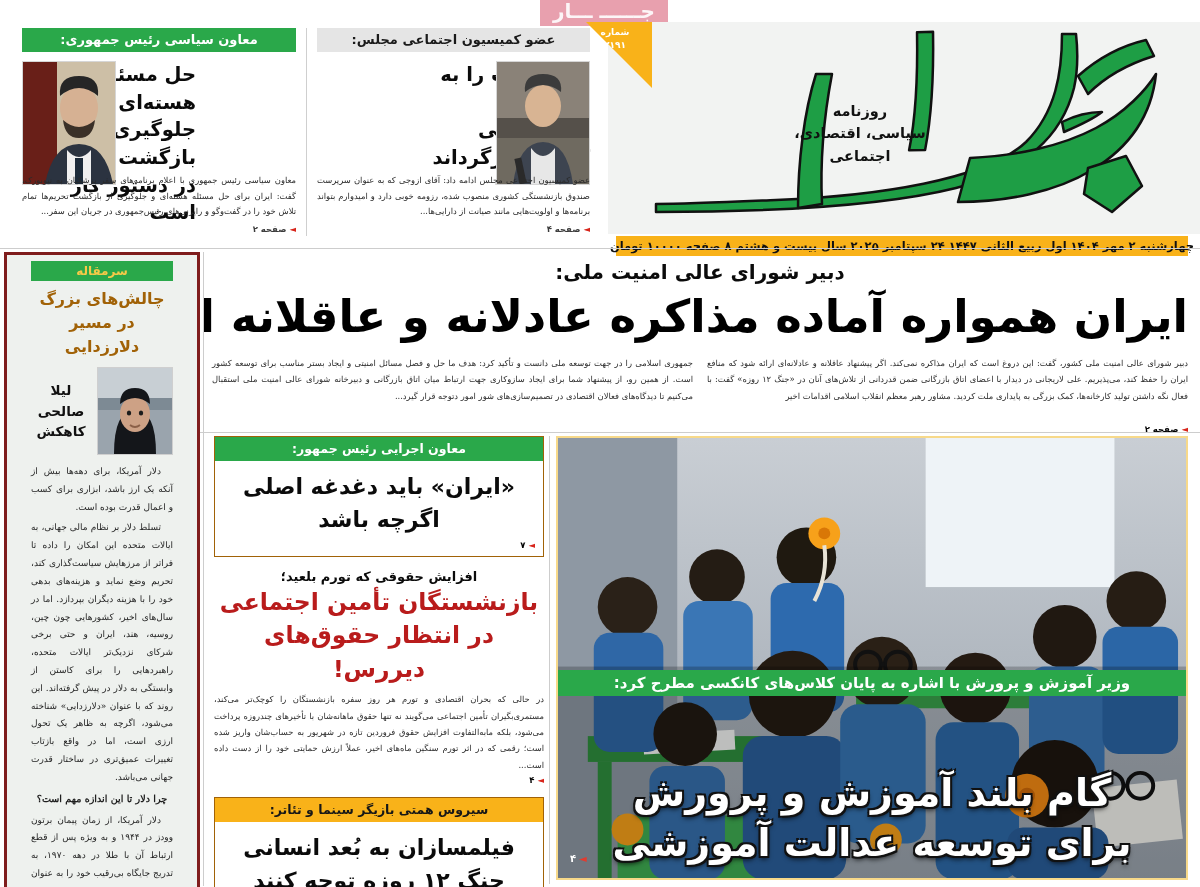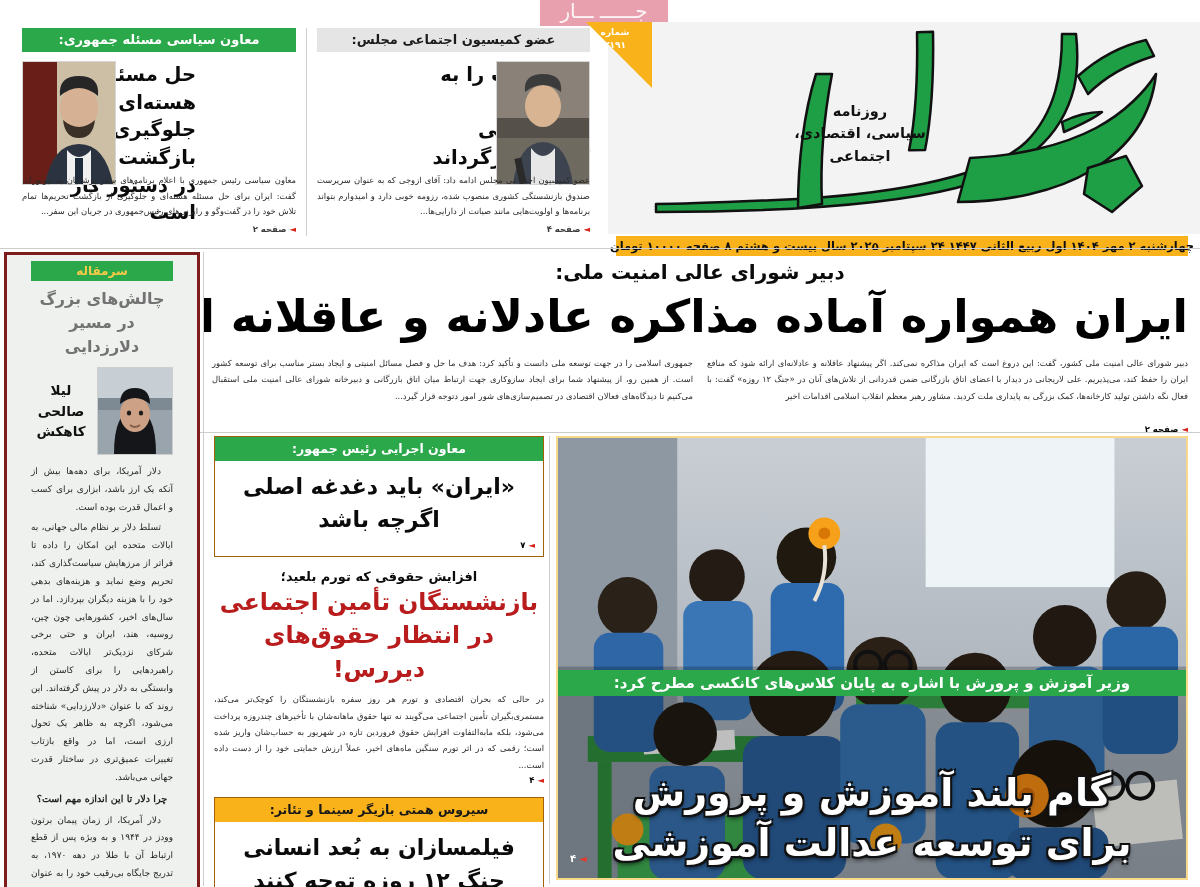--- a/index.html
+++ b/index.html
@@ -11,21 +11,21 @@
   }
   .page{position:relative;width:1200px;height:887px;background:#fff;}
 
   
   .watermark{
     position:absolute;top:0;right:532px;width:128px;height:26px;
     background:#e8a0ae;overflow:hidden;
     display:flex;align-items:center;justify-content:center;
   }
   .watermark span{
-    color:#fff;font-size:20px;font-weight:normal;letter-spacing:2px;opacity:.9;
+    color:#fff;font-size:20px;font-weight:bold;letter-spacing:2px;opacity:.9;
     white-space:nowrap;transform:translateY(-2px);
   }
 
   
   .issue-tri{
     position:absolute;top:22px;right:548px;width:0;height:0;
     border-top:66px solid #f9b219;
     border-left:66px solid transparent;
   }
   .issue-txt{
@@ -169,21 +169,21 @@
   
   .sidebar{
     position:absolute;top:252px;right:1000px;width:196px;height:739px;
     background:#eef1ee;border:3px solid #7f1d1d;box-sizing:border-box;padding:6px 24px;
   }
   .sb-hd{
     height:20px;line-height:20px;background:#2aa84a;color:#f7c948;
     text-align:center;font-size:12px;font-weight:bold;margin-bottom:6px;
   }
   .sb-title{
-    text-align:center;font-size:16px;font-weight:bold;line-height:1.5;color:#737373;
+    text-align:center;font-size:16px;font-weight:bold;line-height:1.5;color:#a16207;
   }
   .sb-author-row{display:flex;align-items:center;gap:6px;margin-top:8px;}
   .sb-avatar{
     width:74px;height:86px;background:#b9bdc2;border:1px solid #cfcfcf;
     overflow:hidden;position:relative;flex:none;
   }
   .sb-author{
     flex:1;text-align:center;font-size:13.5px;font-weight:bold;line-height:1.55;color:#111;
   }
   .sb-body{
@@ -253,21 +253,21 @@
             <rect x="20" y="96" width="7" height="26" fill="#2a2a2a" transform="rotate(-12 23 109)"></rect>
           </svg>
         </div>
         <div class="t-head ralign">دولت ثبات را به صندوق بازنشستگی کشوری برگرداند</div>
       </div>
       <div class="t-deck">عضو کمیسیون اجتماعی مجلس ادامه داد: آقای ازوجی که به عنوان سرپرست صندوق بازنشستگی کشوری منصوب شده، رزومه خوبی دارد و امیدوارم بتواند برنامه‌ها و اولویت‌هایی مانند صیانت از دارایی‌ها...</div>
       <div class="pageref"><i>◄</i><span>صفحه ۴</span></div>
     </div>
 
     <div class="teaser">
-      <div class="kicker green">معاون سیاسی مسئله جمهوری:</div>
+      <div class="kicker green">معاون سیاسی رئیس جمهوری:</div>
       <div class="teaser-body">
         <div class="t-photo pos-left">
           <svg viewBox="0 0 92 122" width="92" height="122">
             <rect width="92" height="122" fill="#c9b89a"></rect>
             <rect x="0" y="0" width="40" height="122" fill="#b9a territory"></rect>
             <rect x="0" y="0" width="34" height="122" fill="#c0392b" opacity=".55"></rect>
             <rect x="34" y="0" width="58" height="122" fill="#cdbfa6"></rect>
             <ellipse cx="56" cy="46" rx="19" ry="23" fill="#d6b193"></ellipse>
             <path d="M37 34 q19 -16 38 0 q2 -20 -19 -20 q-21 0 -19 20Z" fill="#262626"></path>
             <path d="M40 58 q16 14 32 0 q-2 18 -16 18 q-14 0 -16 -18Z" fill="#3a3028"></path>

